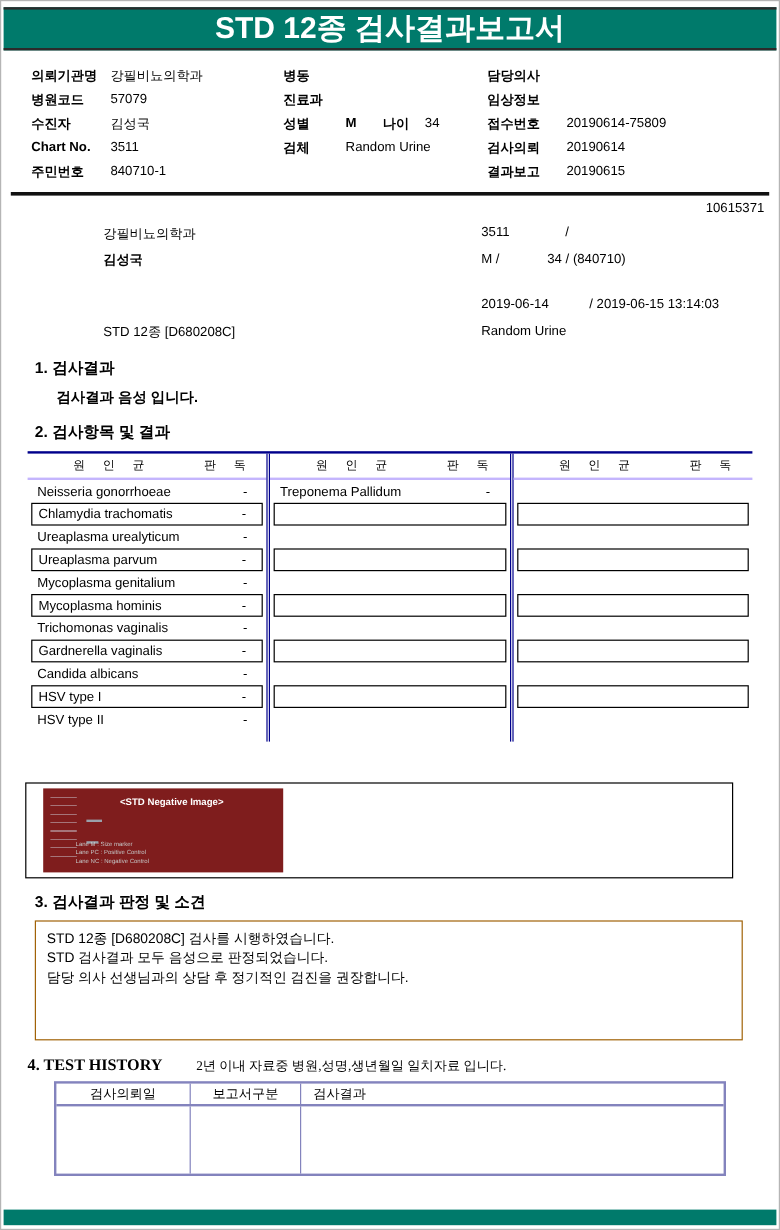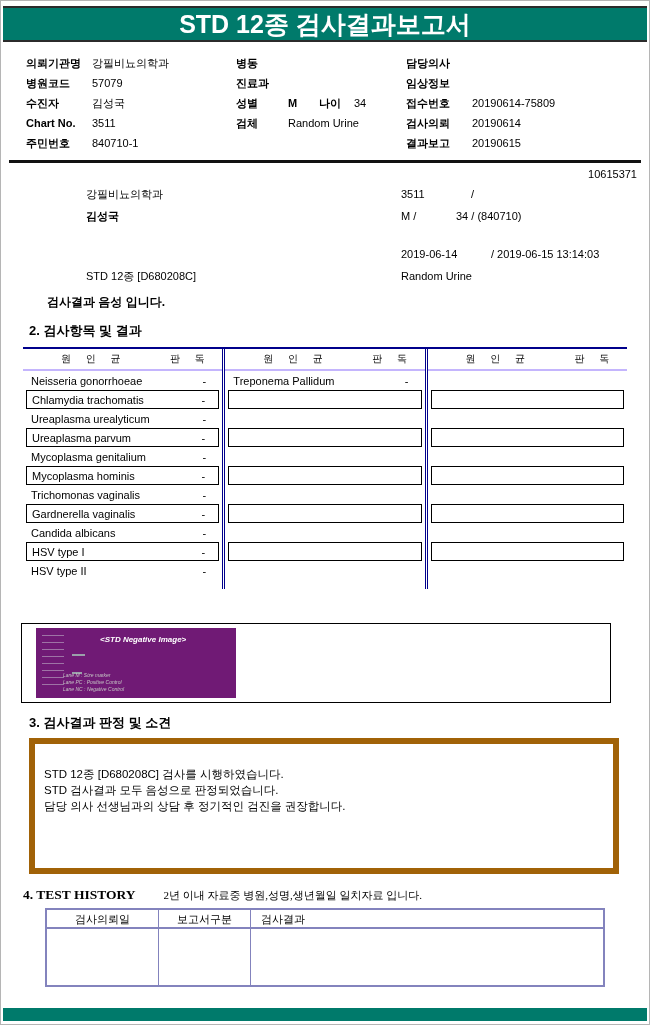--- a/index.html
+++ b/index.html
@@ -48,30 +48,30 @@
               font-size: 10px; padding-right: 6px; }
   .h-name { flex: 1; text-align: center; letter-spacing: 6px; }
   .h-res { width: 52px; text-align: center; letter-spacing: 6px; }
   .trow { display: flex; align-items: center; height: 19px; font-size: 11px; margin: 0 3px; padding: 0 2px; }
   .trow.boxed { border: 1px solid #000; }
   .t-name { flex: 1; padding-left: 3px; white-space: nowrap; }
   .t-res { width: 26px; text-align: center; }
 
   
   .gel-box { margin: 34px 38px 0 20px; height: 80px; border: 1px solid #000; position: relative; background:#fff; }
-  .gel { position: absolute; left: 14px; top: 4px; bottom: 4px; width: 200px; background: #701a75; font-style: italic; }
+  .gel { position: absolute; left: 14px; top: 4px; bottom: 4px; width: 200px; background: #7f1d1d; }
   .gel-lanes { position: absolute; left: 6px; top: 7px; bottom: 7px; width: 22px; opacity: .55;
                background: repeating-linear-gradient(to bottom, rgba(205,205,215,.9) 0 1px, transparent 1px 7px); }
   .gel-band { position: absolute; background: #9aa0aa; height: 2px; width: 13px; }
   .gel-caption { position: absolute; left: 64px; top: 7px; color: #fff; font-size: 8px; font-weight: bold; white-space: nowrap; }
   .gel-notes { position: absolute; left: 27px; bottom: 5px; color: #c5c5c5; font-size: 5px; line-height: 7px; }
 
   
-  .judge-box { margin: 6px 30px 0 28px; height: 136px; border: 6px solid #a16207;
-               padding: 22px 9px; font-size: 11.5px; line-height: 16px; }
+  .judge-box { margin: 6px 30px 0 28px; height: 100px; border: 1px solid #a16207;
+               padding: 7px 9px; font-size: 11.5px; line-height: 16px; }
 
   
   .s4-row { display: flex; align-items: baseline; margin: 13px 0 0 22px; font-family: Liberation Serif, serif; }
   .s4t { margin: 0; font-size: 13.5px; font-weight: bold; }
   .s4-note { margin-left: 28px; font-size: 11px; }
   .hist-table { margin: 5px 44px 0; border: 2px solid #8383bd; }
   .hist-head { display: flex; border-bottom: 2px solid #8383bd; height: 19px; font-size: 11px; }
   .hb1 { width: 112px; flex: none; text-align: center; line-height: 18px; border-right: 1px solid #8383bd; }
   .hb2 { width: 92px;  flex: none; text-align: center; line-height: 18px; border-right: 1px solid #8383bd; }
   .hb3 { flex: 1; padding-left: 10px; line-height: 18px; }
@@ -175,20 +175,21 @@
           <span class="w90">2019-06-14</span>
           <span>/ 2019-06-15 13:14:03</span>
         </span>
       </div>
     <div class="srow">
         <span class="sl">STD 12종 [D680208C]</span>
         <span class="sr">Random Urine</span>
       </div>
   </div>
 
+  <div class="s-head">1. 검사결과</div>
   <div class="s1-result">검사결과 음성 입니다.</div>
 
   <div class="s-head">2. 검사항목 및 결과</div>
 
   <div class="std-table">
     <div class="std-group">
       <div class="std-head">
           <span class="h-name">원 인 균</span>
           <span class="h-res">판 독</span>
         </div>

